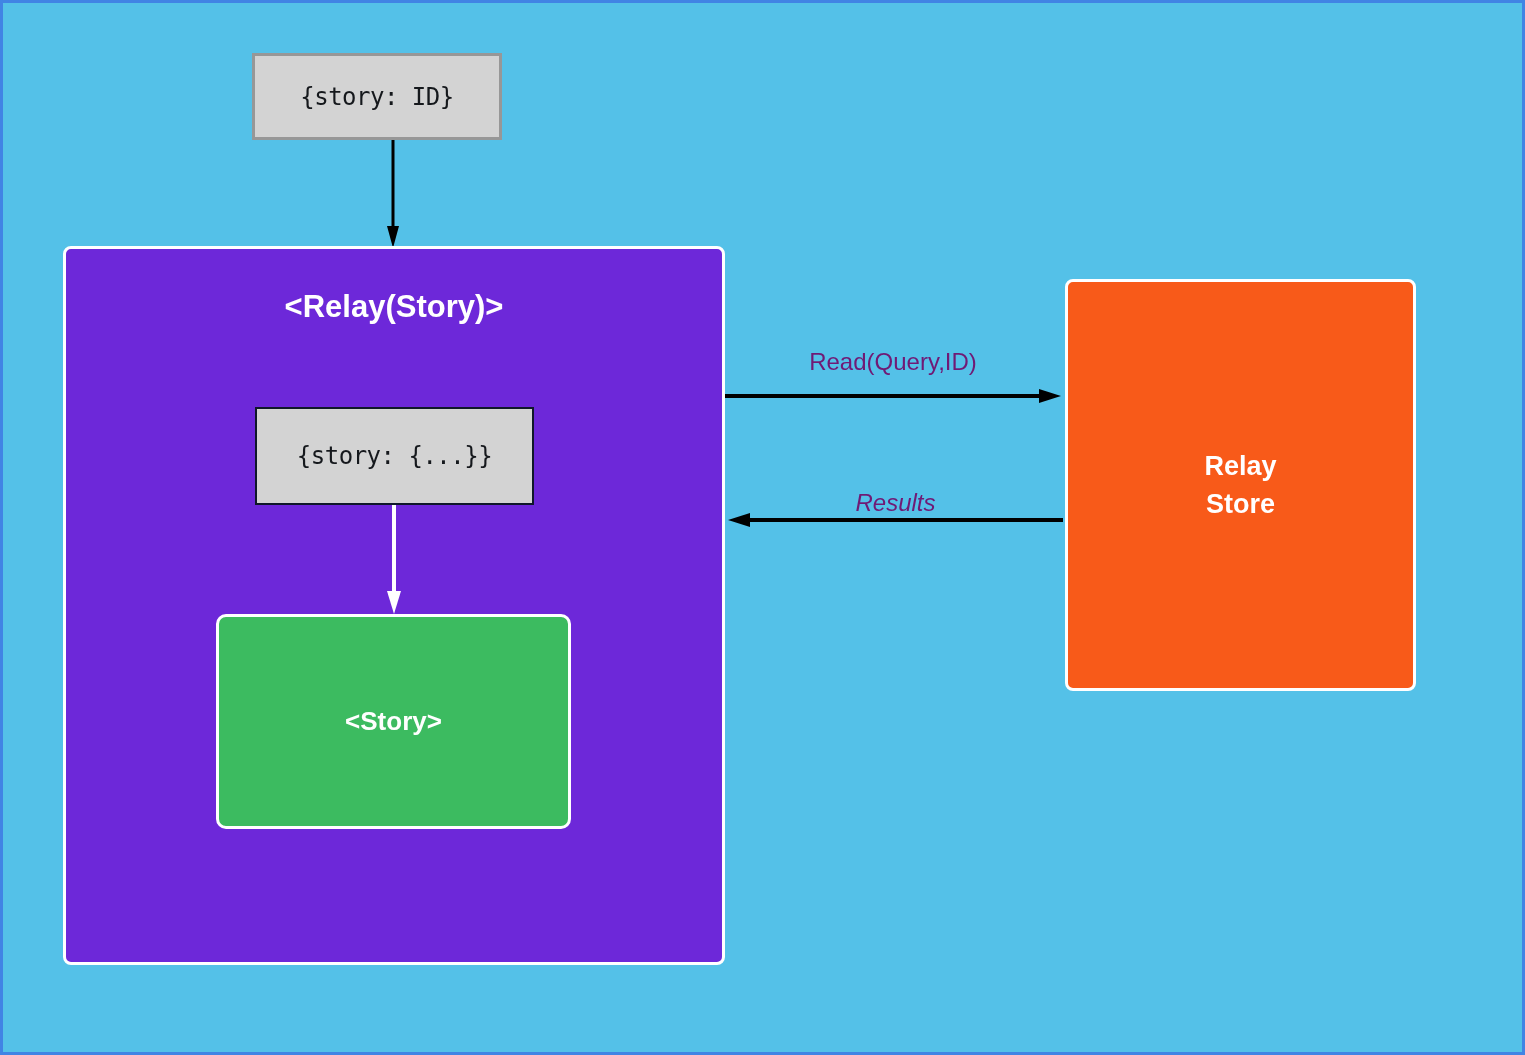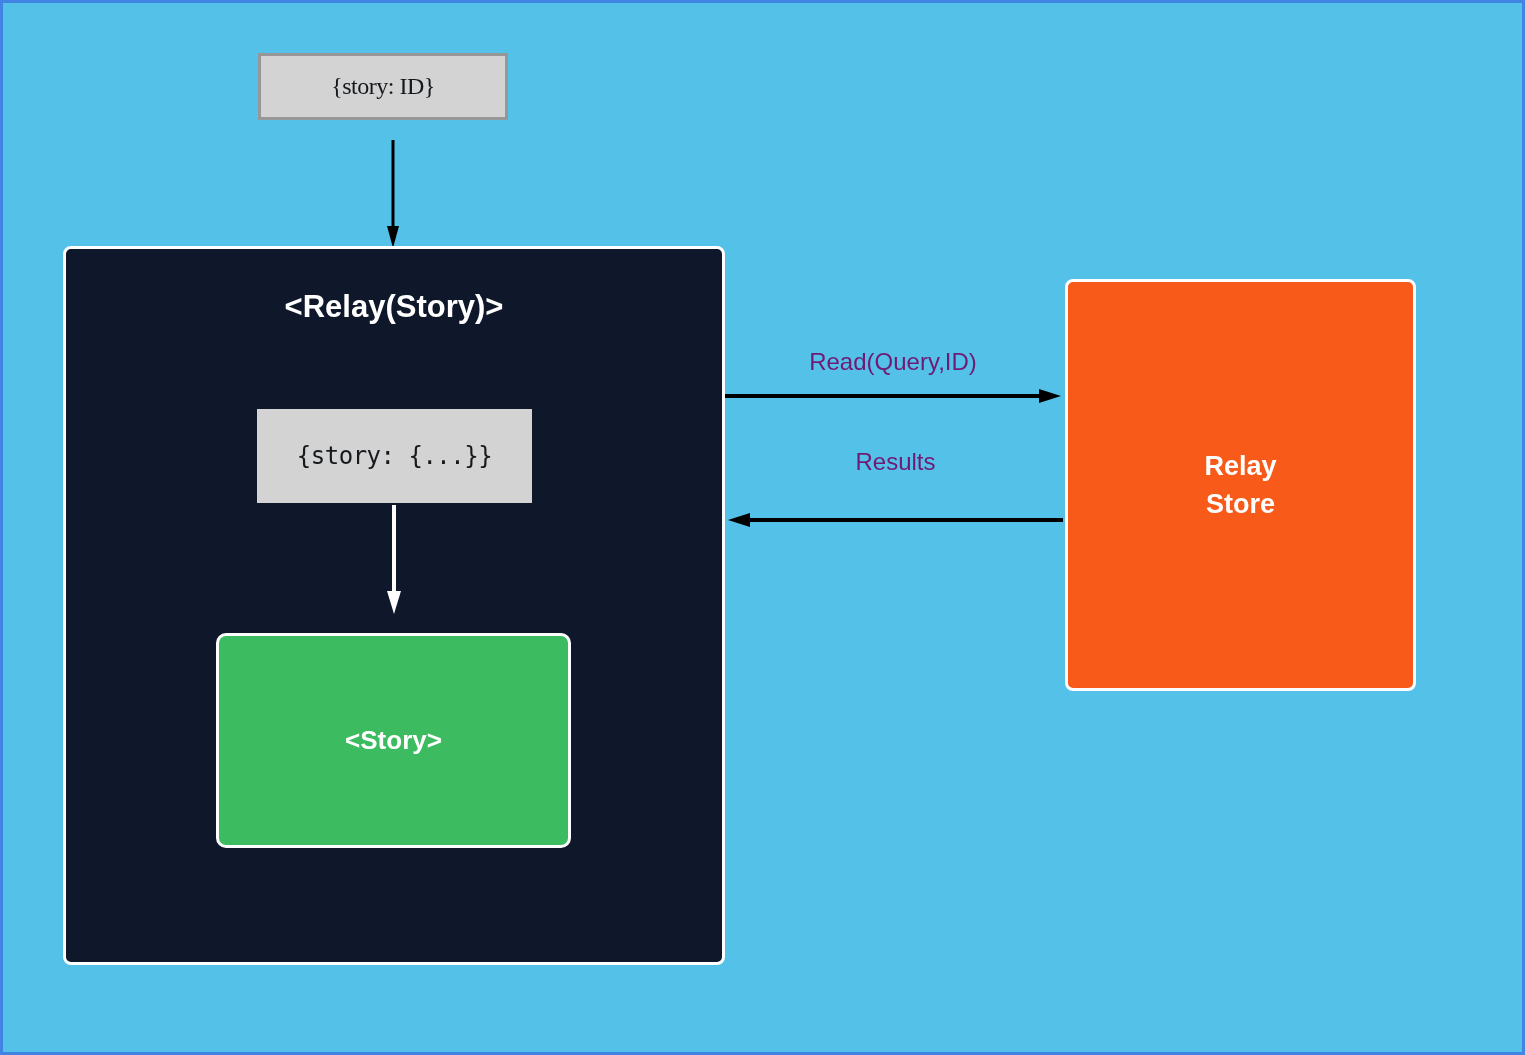--- a/index.html
+++ b/index.html
@@ -24,31 +24,30 @@
     align-items: center;
     justify-content: center;
     background: #D3D3D3;
     box-sizing: border-box;
     font-family: "DejaVu Sans Mono", monospace;
     font-size: 24px;
     color: #15181c;
     letter-spacing: -0.5px;
   }
   .id-box {
-    left: 255px; top: 50px;
-    width: 250px; height: 67px;
+    left: 249px; top: 50px;
+    width: 250px; height: 87px;
     border: 3px solid #979797;
-    font-family: Liberation Serif, serif;
   }
 
   
   .relay-box {
     left: 60px; top: 243px;
     width: 662px; height: 719px;
-    background: #0f172a;
+    background: #6d28d9;
     border: 3px solid #FFFFFF;
     border-radius: 8px;
     box-sizing: border-box;
   }
   .relay-title {
     position: absolute;
     left: 0; top: 40px;
     width: 100%;
     text-align: center;
     color: #FFFFFF;
@@ -56,21 +55,21 @@
     font-weight: bold;
   }
   .props-box {
     left: 189px; top: 158px;
     width: 279px; height: 98px;
     border: 2px solid #0f172a;
   }
 
   
   .story-box {
-    left: 150px; top: 384px;
+    left: 150px; top: 365px;
     width: 355px; height: 215px;
     background: #3CBB60;
     border: 3px solid #FFFFFF;
     border-radius: 10px;
     box-sizing: border-box;
     display: flex;
     align-items: center;
     justify-content: center;
     color: #FFFFFF;
     font-size: 26px;
@@ -97,21 +96,21 @@
     margin-top: 28px;
   }
 
   
   .arrow-label {
     text-align: center;
     color: #701a75;
     font-size: 24px;
   }
   .read-label  { left: 722px; top: 345px; width: 336px; }
-  .results-label { left: 725px; top: 445px; width: 335px; }
+  .results-label { left: 725px; top: 486px; width: 335px; font-style: italic; }
 
   svg { display: block; }
 </style>
 </head>
 <body>
 
 <div class="canvas">
 
   <div class="abs code-box id-box">
     <span>{story: ID}</span>

